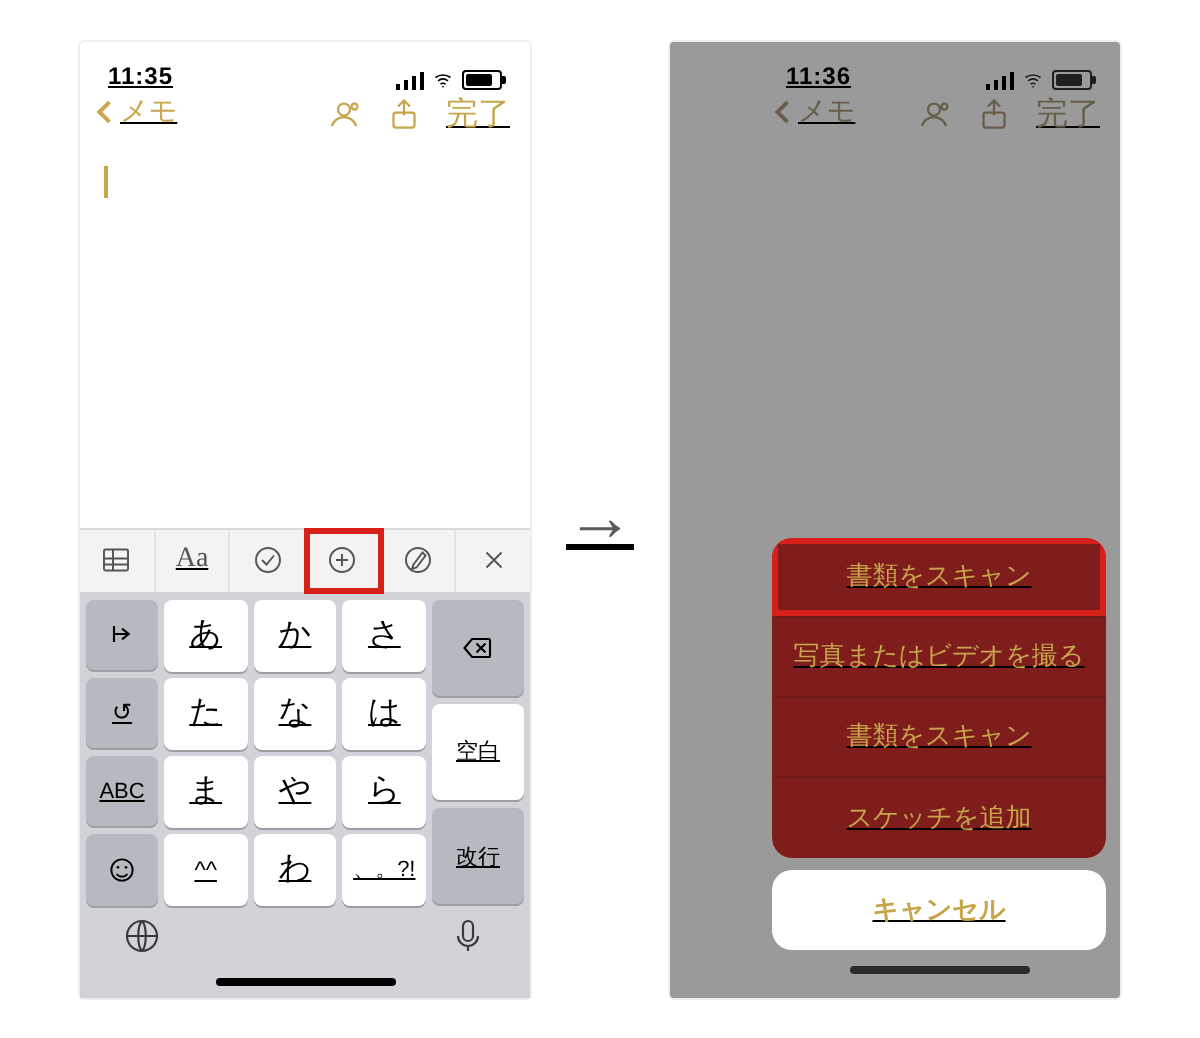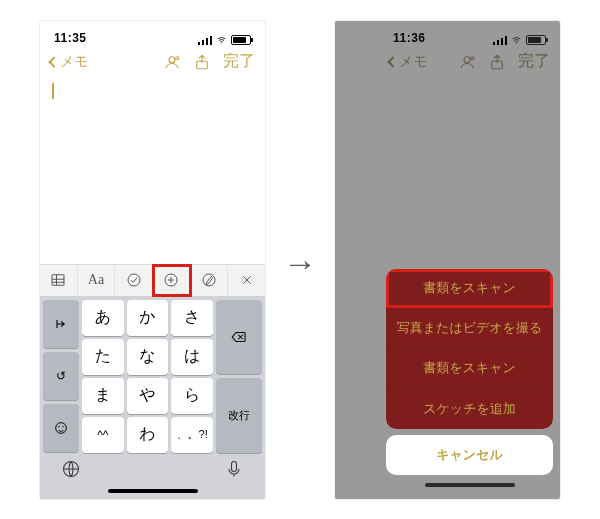--- a/index.html
+++ b/index.html
@@ -20,20 +20,21 @@
     align-items:center;
     justify-content:center;
     width:600px;
     height:519px;
     overflow:hidden;
   }
   .wrap{
     display:flex;
     align-items:center;
     gap:18px;
+    text-decoration:underline;
   }
   .phone{
     width:225px;
     height:478px;
     background:#fff;
     border-radius:2px;
     position:relative;
     display:flex;
     flex-direction:column;
     box-shadow:0 0 0 1px #eee;
@@ -56,21 +57,21 @@
     linear-gradient(to top,#000 0 100%) 8px 100%/2px 7px no-repeat,
     linear-gradient(to top,#000 0 100%) 12px 100%/2px 9px no-repeat;}
   .wifi{width:13px;height:10px;}
   .batt{width:20px;height:10px;border:1px solid #000;border-radius:2px;position:relative;}
   .batt:after{content:"";position:absolute;background:#000;left:1px;top:1px;bottom:1px;width:13px;border-radius:1px;}
   .batt:before{content:"";position:absolute;right:-3px;top:2px;width:2px;height:4px;background:#000;border-radius:0 1px 1px 0;}
   
   .nav{
     height:30px;
     display:flex;
-    align-items:center;
+    align-items:flex-start;
     justify-content:space-between;
     padding:0 10px;
   }
   .nav-left{display:flex;align-items:center;color:var(--accent);font-size:14px;}
   .nav-right{display:flex;align-items:center;gap:12px;color:var(--accent);}
   .chev{display:inline-block;width:8px;height:8px;border-left:2px solid var(--accent);border-bottom:2px solid var(--accent);transform:rotate(45deg);margin-right:2px;}
   .nav-icon{width:18px;height:18px;stroke:var(--accent);fill:none;stroke-width:1.5;}
   .done{font-size:16px;color:var(--accent);font-weight:500;}
   
   .editor{
@@ -236,20 +237,23 @@
       <div class="kgrid">
         <div class="col">
           <div class="key sp">
               <svg viewBox="0 0 24 24" width="16" height="16">
                 <path d="M6 6v12M6 12h10M12 8l5 4-5 4" stroke="#000" fill="none" stroke-width="1.6"></path>
               </svg>
             </div>
           <div class="key sp">
               <span>↺</span>
             </div>
+          <div class="key sp small">
+              <span>ABC</span>
+            </div>
           <div class="key sp">
               <svg viewBox="0 0 24 24" width="16" height="16">
                 <circle cx="12" cy="12" r="8" stroke="#000" fill="none" stroke-width="1.4"></circle>
                 <circle cx="9" cy="10" r="1" fill="#000"></circle>
                 <circle cx="15" cy="10" r="1" fill="#000"></circle>
                 <path d="M8 15c1 1.5 2.5 2 4 2s3-.5 4-2" stroke="#000" fill="none" stroke-width="1.4"></path>
               </svg>
             </div>
         </div>
         <div class="kcenter" style="grid-column:2/5;display:grid;grid-template-columns:1fr 1fr 1fr;gap:3px;">
@@ -290,20 +294,23 @@
               <span>、。?!</span>
             </div>
         </div>
         <div class="col">
           <div class="key sp">
             <svg viewBox="0 0 24 24" width="18" height="18">
                 <path d="M8 6h11a1 1 0 0 1 1 1v10a1 1 0 0 1-1 1H8l-5-6z" stroke="#000" fill="none" stroke-width="1.4"></path>
                 <path d="M11 9l6 6M17 9l-6 6" stroke="#000" stroke-width="1.4"></path>
               </svg>
           </div>
+          <div class="key small">
+              <span>空白</span>
+            </div>
           <div class="key sp small tall">
               <span>改行</span>
             </div>
         </div>
       </div>
       <div class="kbd-bottom">
         <span><svg viewBox="0 0 24 24">
               <circle cx="12" cy="12" r="9"></circle>
               <path d="M3 12h18M12 3c3 3 3 15 0 18M12 3c-3 3-3 15 0 18"></path>
             </svg></span>

